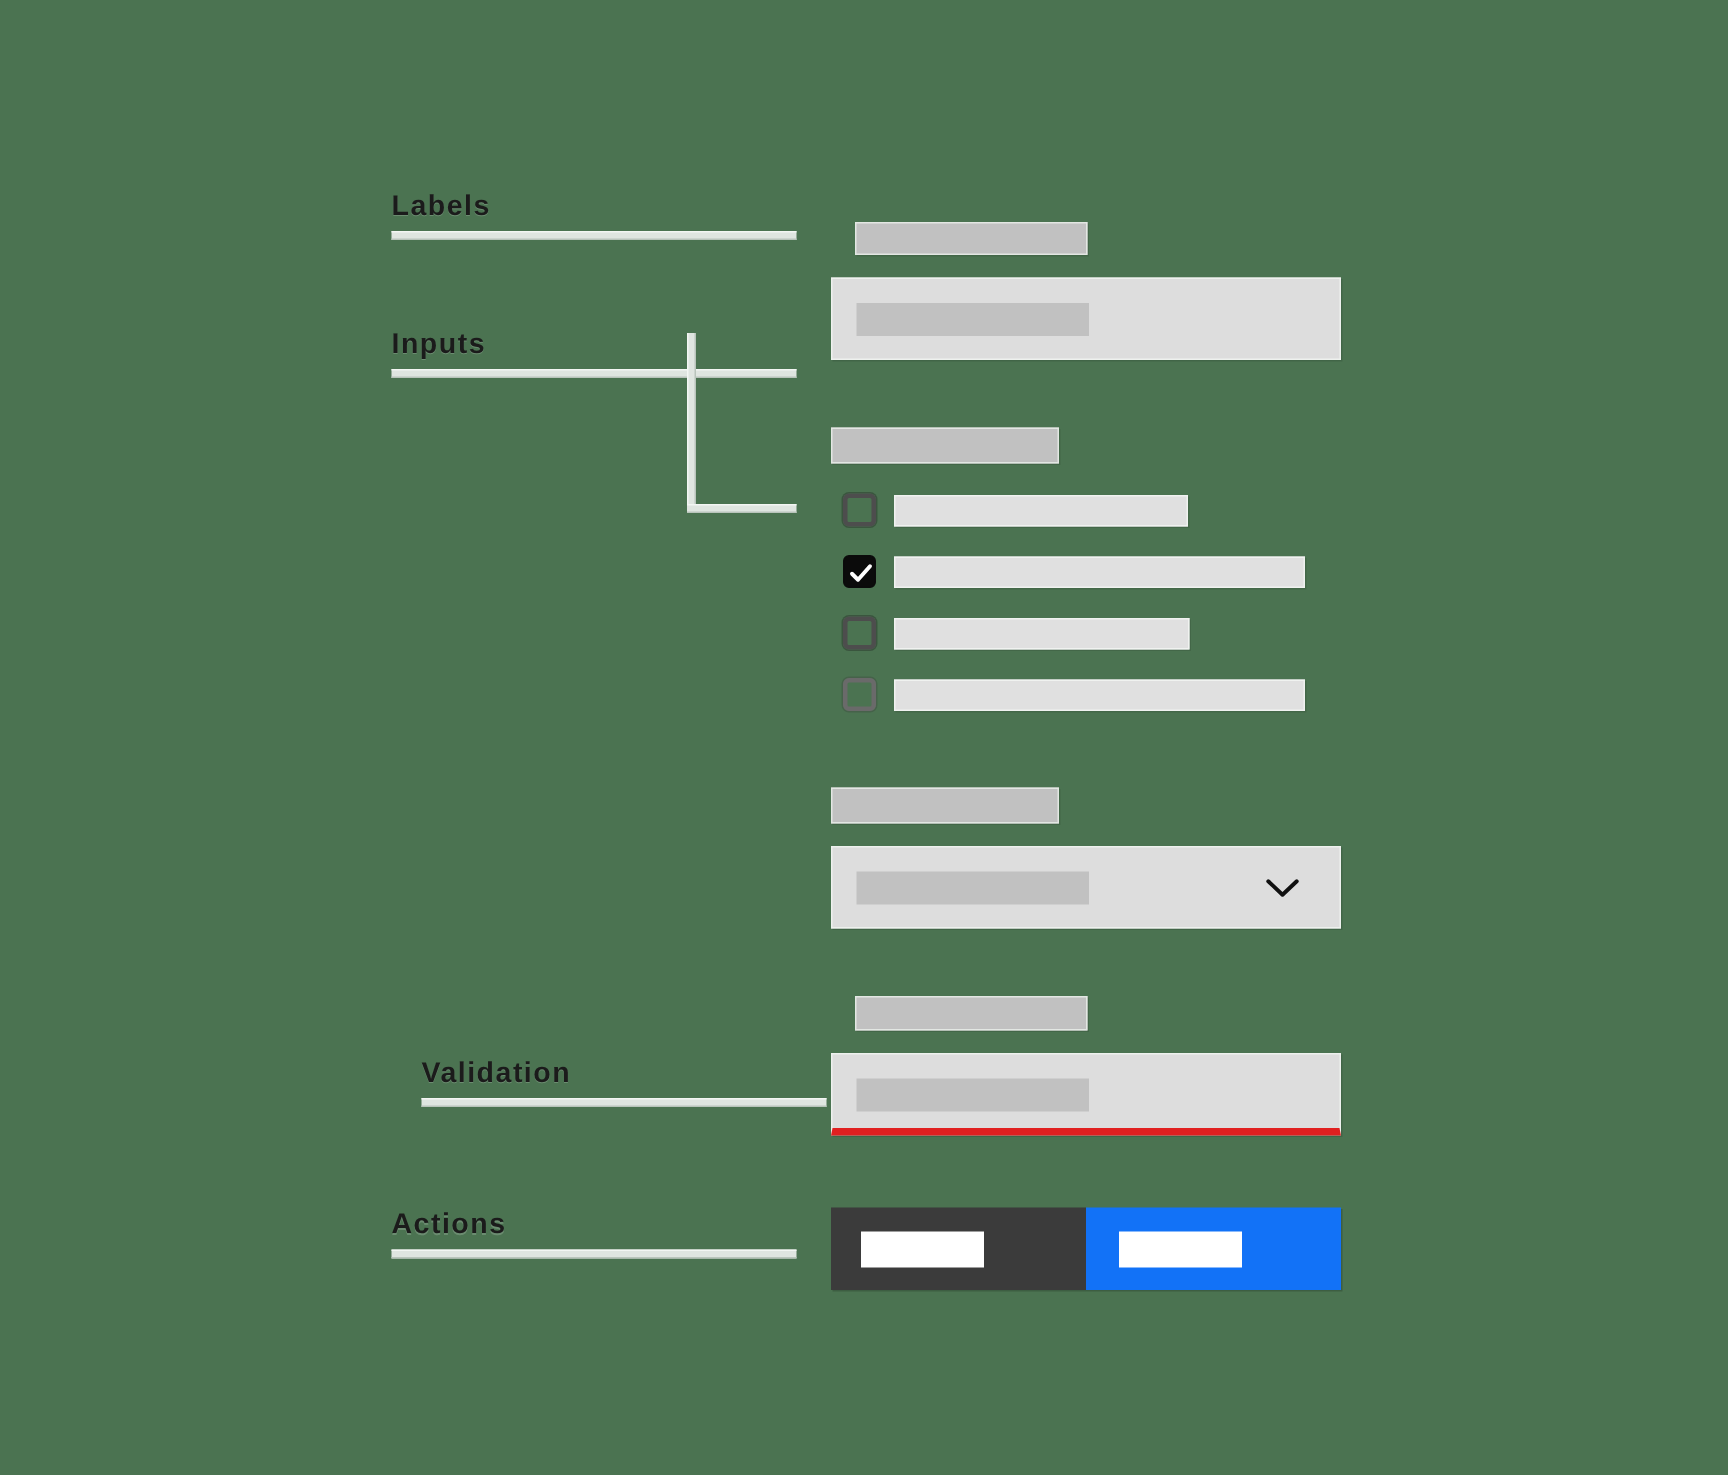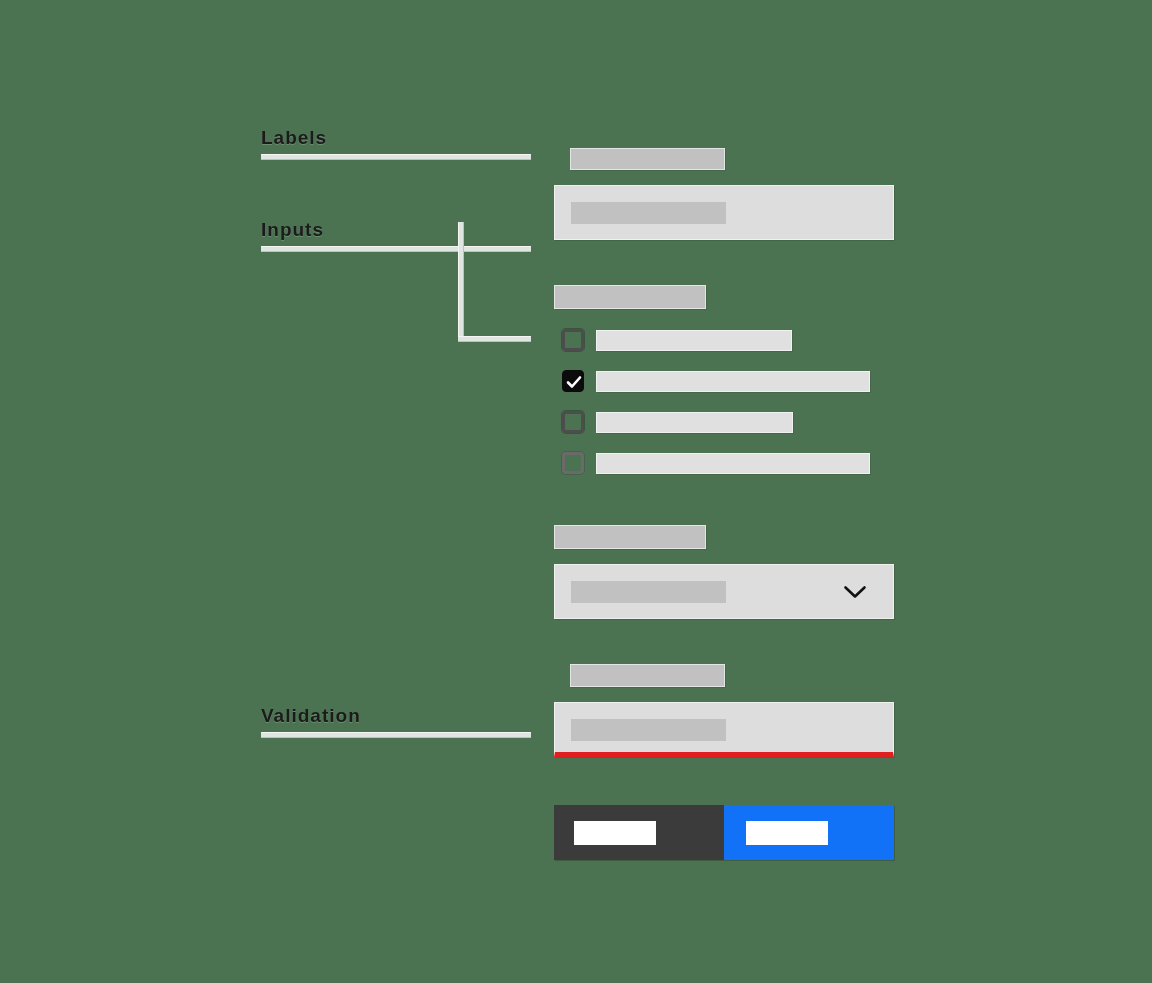--- a/index.html
+++ b/index.html
@@ -173,25 +173,29 @@
     <div class="annot-text">Labels</div>
     <div class="annot-rule"></div>
   </div>
 
   <div class="annot" style="top:189px;margin-top:31px;">
     <div class="annot-text">Inputs</div>
     <div class="annot-rule"></div>
   </div>
 
 
-  <div class="annot" style="top:706px;">
+  <div class="annot" style="top:706px;margin-left:20px;">
     <div class="annot-text">Validation</div>
     <div class="annot-rule"></div>
   </div>
 
+  <div class="annot" style="top:807px;">
+    <div class="annot-text">Actions</div>
+    <div class="annot-rule"></div>
+  </div>
 
   <div class="connector-v"></div>
   <div class="connector-h"></div>
 
   <div class="skel-label" style="left:570px; top:148px; width:155px; height:22px;"></div>
 
   <div class="field" style="left:554px; top:185px; width:340px; height:55px;">
     <div class="field-inner-bar" style="left:16px; top:16px; width:155px; height:22px;"></div>
   </div>
 

